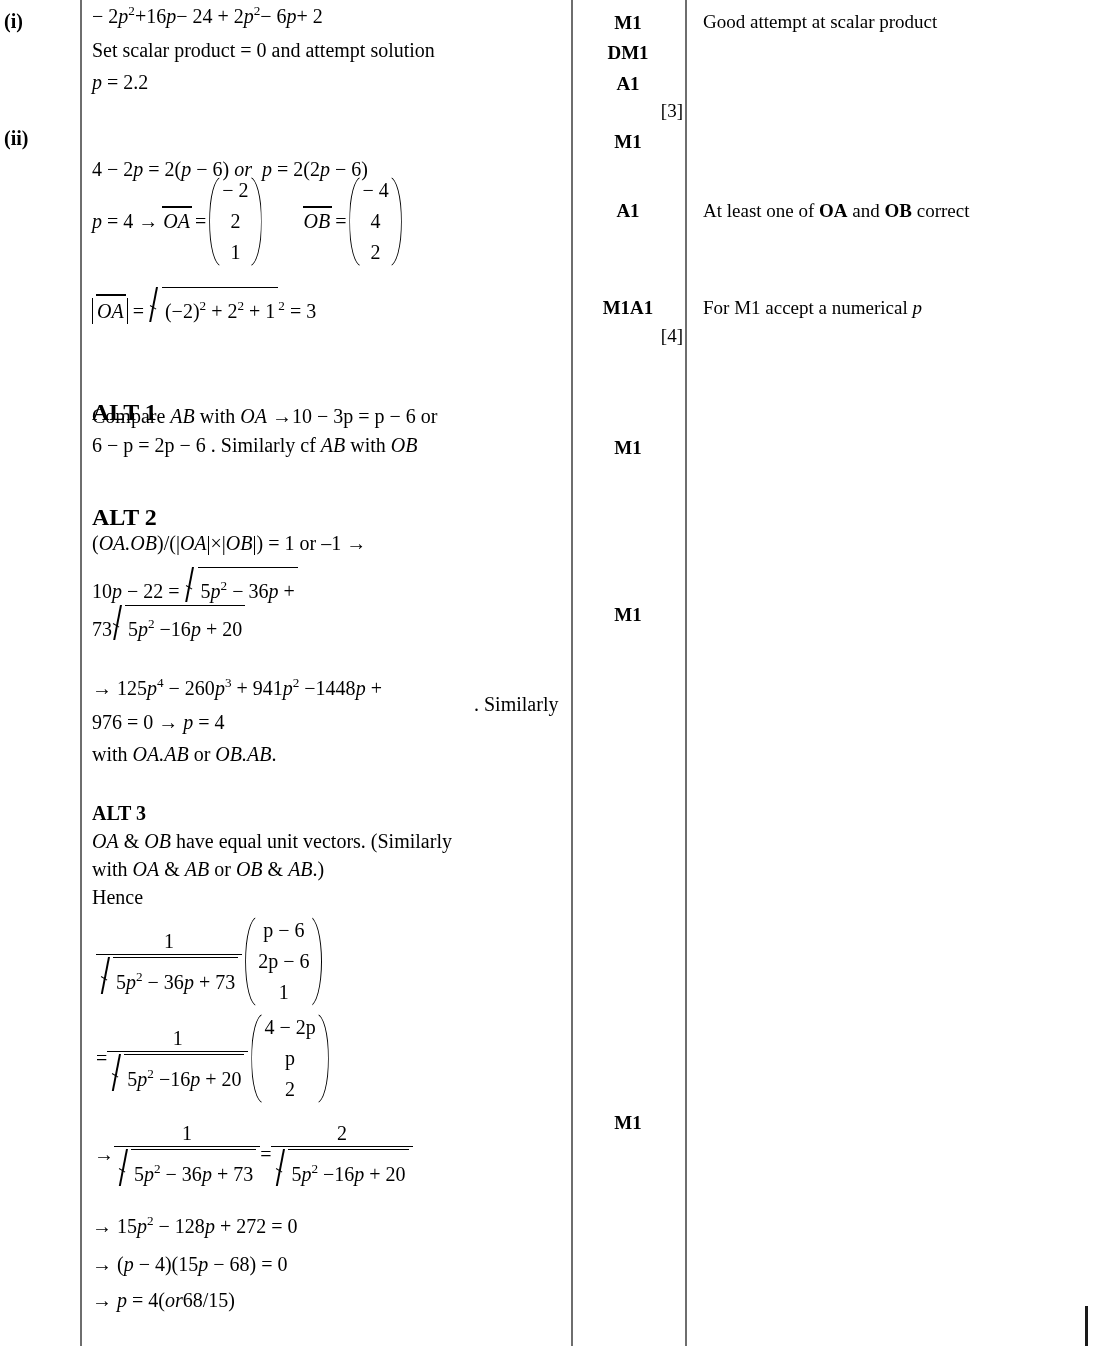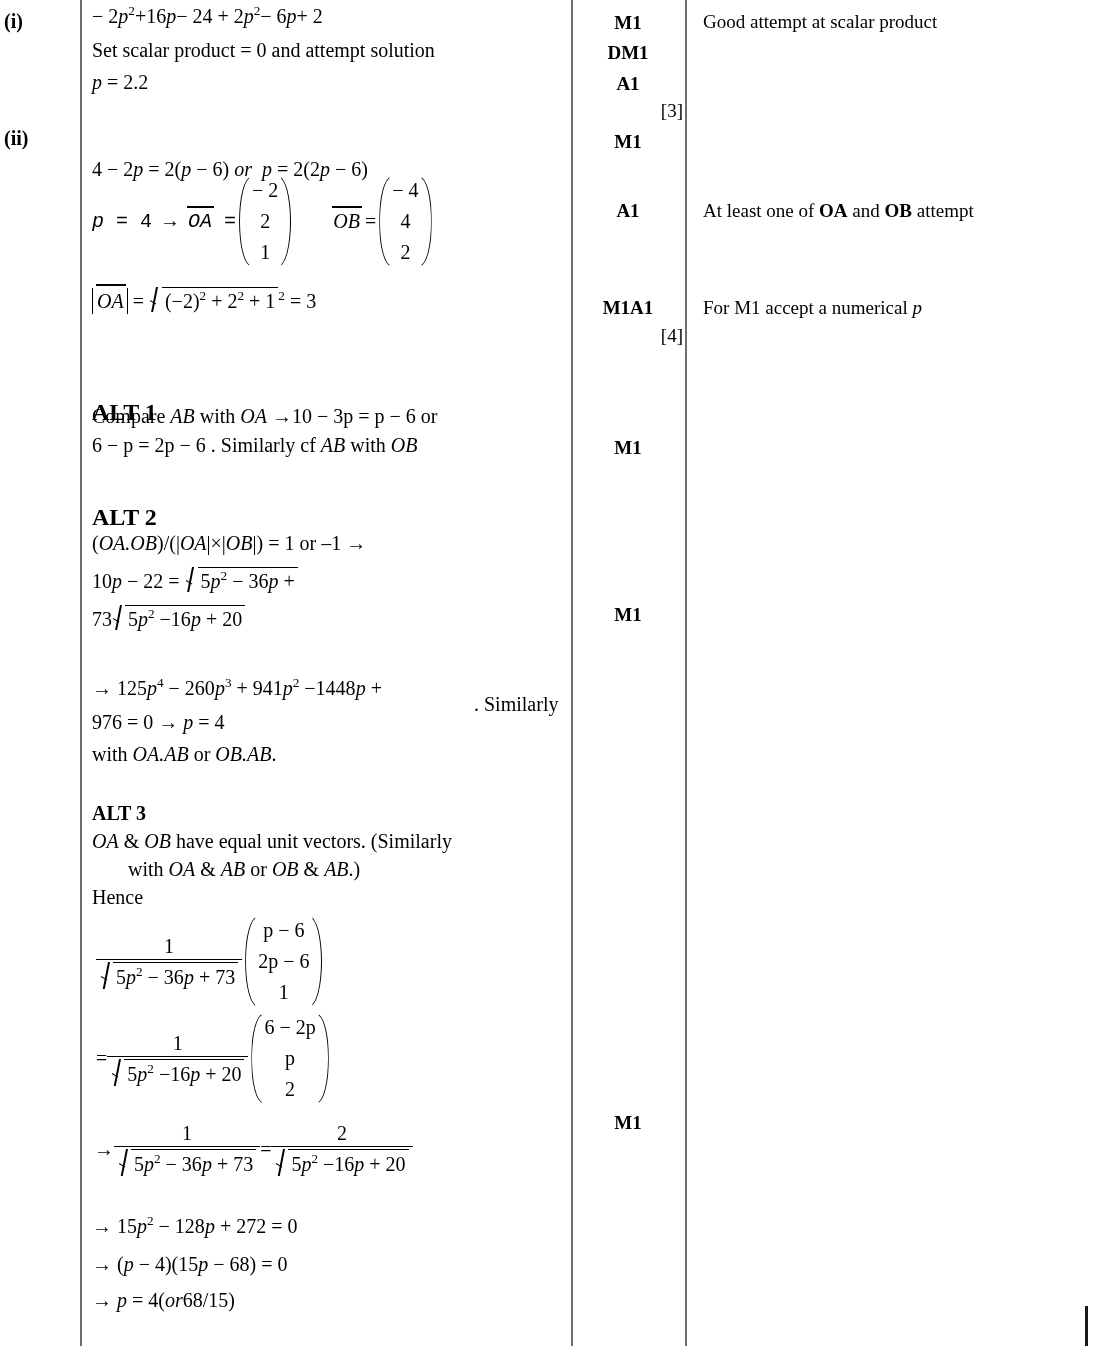--- a/index.html
+++ b/index.html
@@ -129,21 +129,21 @@
     border-radius: 50%;
   }
   .cvec .par.l::before { left: 3px;  clip-path: inset(0 58% 0 0); }
   .cvec .par.r::before { right: 3px; clip-path: inset(0 0 0 58%); }
 
   
   .rad {
     display: inline-block;
     position: relative;
     padding-left: 13px;
-    padding-top: 4px;
+    padding-top: 14px;
     margin-left: 1px;
   }
   .rad > .bar {
     position: absolute;
     left: 12px; right: 0; top: 0;
     height: 1.4px;
     background: #000;
   }
   .rad > .tick {
     position: absolute;
@@ -222,21 +222,21 @@
     <div class="line" style="top:72px;">
       <span class="it">p</span>
       <span>= 2.2</span>
     </div>
 
     <div class="line" style="top:130px;margin-top:29px;">
       4 − 2<span class="it">p</span> = 2(<span class="it">p</span> − 6) <span class="it">or</span>&nbsp; <span class="it">p</span> = 2(2<span class="it">p</span> − 6)
     </div>
 
     <div class="line" style="top:175px;">
-      <span style="display:inline-block; vertical-align:middle;font-family:Liberation Mono, monospace;">
+      <span style="display:inline-block; vertical-align:middle;">
         <span class="it">p</span> = 4 → <span class="vec">OA</span><span class="vec-arrowhead"></span>
         <span>=</span>
       </span><span class="cvec"><span class="par l"></span><span class="par r"></span><span class="row">− 2</span><span class="row">2</span><span class="row">1</span></span>
       <span style="display:inline-block; vertical-align:middle; padding-left:34px;">
         <span class="vec">OB</span>
         <span>=</span>
       </span><span class="cvec"><span class="par l"></span><span class="par r"></span><span class="row">− 4</span><span class="row">4</span><span class="row">2</span></span>
     </div>
 
     <div class="line" style="top:287px;">
@@ -274,37 +274,37 @@
       976 = 0 → <span class="it">p</span> = 4
     </div>
     <div class="line" style="top:744px;">
       <span>with </span><span class="it">OA.AB</span><span> or </span><span class="it">OB.AB</span><span>.</span>
     </div>
 
     <div class="line bold" style="top:803px; font-size:20px;">ALT 3</div>
     <div class="line" style="top:831px;">
       <span class="it">OA</span><span> &amp; </span><span class="it">OB</span><span> have equal unit vectors. (Similarly</span>
     </div>
-    <div class="line" style="top:859px;margin-left:36px;">
+    <div class="line" style="top:859px;">
       <span>with </span><span class="it">OA</span><span> &amp; </span><span class="it">AB</span><span> or </span><span class="it">OB</span><span> &amp; </span><span class="it">AB</span><span>.)</span>
     </div>
     <div class="line" style="top:887px;text-align:right;">Hence</div>
 
     <div class="line" style="top:915px; left:4px;">
       <span class="frac">
         <span class="num">1</span>
         <span class="den"><span class="rad"><span class="bar"></span><span class="tick"></span><span class="body">5<span class="it">p</span><sup>2</sup> − 36<span class="it">p</span> + 73</span></span></span>
       </span><span class="cvec"><span class="par l"></span><span class="par r"></span><span class="row">p − 6</span><span class="row">2p − 6</span><span class="row">1</span></span>
     </div>
 
     <div class="line" style="top:1012px; left:4px;">
       <span style="vertical-align:middle;">=</span><span class="frac">
         <span class="num">1</span>
         <span class="den"><span class="rad"><span class="bar"></span><span class="tick"></span><span class="body">5<span class="it">p</span><sup>2</sup> −16<span class="it">p</span> + 20</span></span></span>
-      </span><span class="cvec"><span class="par l"></span><span class="par r"></span><span class="row">6 − 2p</span><span class="row">p</span><span class="row">2</span></span>
+      </span><span class="cvec"><span class="par l"></span><span class="par r"></span><span class="row">4 − 2p</span><span class="row">p</span><span class="row">2</span></span>
     </div>
 
     <div class="line" style="top:1122px; left:2px;">
       <span class="arrow" style="vertical-align:middle;">→</span><span class="frac">
         <span class="num">1</span>
         <span class="den"><span class="rad"><span class="bar"></span><span class="tick"></span><span class="body">5<span class="it">p</span><sup>2</sup> − 36<span class="it">p</span> + 73</span></span></span>
       </span><span style="vertical-align:middle;">=</span><span class="frac">
         <span class="num">2</span>
         <span class="den"><span class="rad"><span class="bar"></span><span class="tick"></span><span class="body">5<span class="it">p</span><sup>2</sup> −16<span class="it">p</span> + 20</span></span></span>
       </span>
@@ -335,21 +335,21 @@
 
     <div class="mark" style="top:437px;">M1</div>
     <div class="mark" style="top:604px;">M1</div>
     <div class="mark" style="top:1112px;">M1</div>
   </div>
 
   <div class="col" id="col-notes">
     <div class="note" style="top:11px;">Good attempt at scalar product</div>
 
     <div class="note" style="top:200px;">
-      <span>At least one of </span><b>OA</b><span> and </span><b>OB</b><span> attempt</span>
+      <span>At least one of </span><b>OA</b><span> and </span><b>OB</b><span> correct</span>
     </div>
 
     <div class="note" style="top:297px;">
       <span>For M1 accept  a numerical </span><span class="it">p</span>
     </div>
   </div>
 
 </div>
 
 </body></html>

